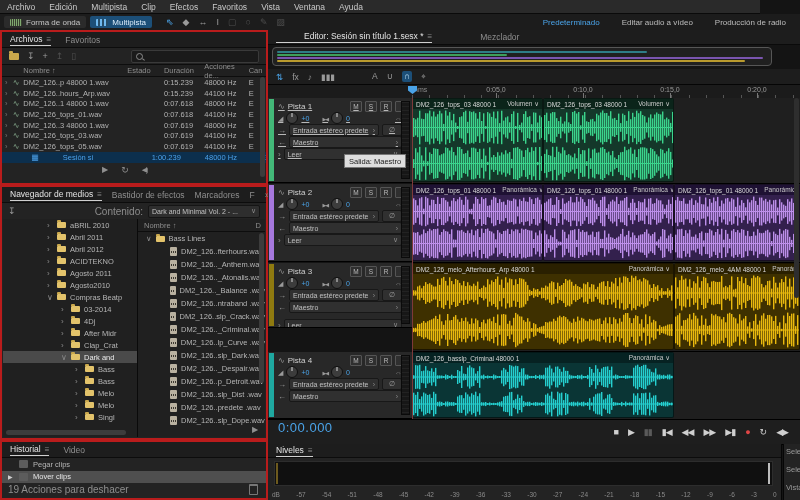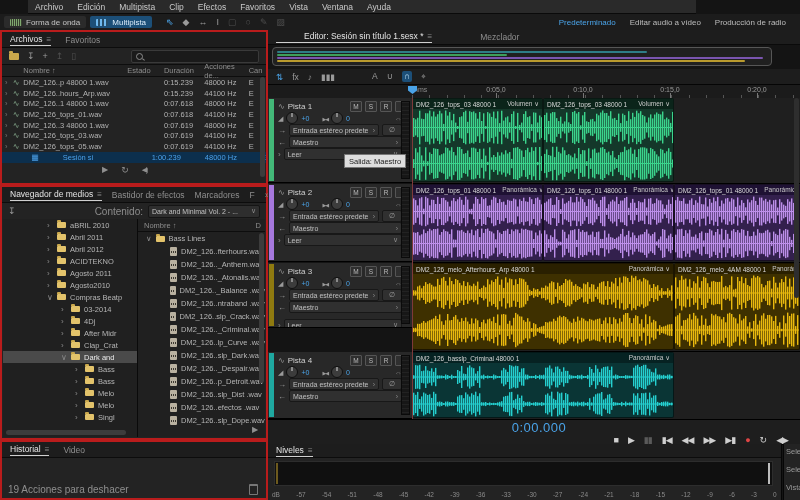--- a/index.html
+++ b/index.html
@@ -1,36 +1,36 @@
 <!DOCTYPE html>
 <html><head>
 <meta charset="utf-8">
 <style>
   html,body{margin:0;padding:0;background:#000;}
   .app{position:relative;width:800px;height:500px;background:#141414;overflow:hidden;
        font-family:"Liberation Sans",sans-serif;color:#b8b8b8;font-size:8px;
        -webkit-font-smoothing:antialiased;}
   .abs{position:absolute;}
   
-  .menubar{left:0;top:0;width:668px;height:13px;background:#2a2a2a;display:flex;align-items:center;
-           border-bottom:1px solid #0a0a0a;margin-left:28px;}
+  .menubar{left:0;top:0;width:760px;height:13px;background:#2a2a2a;display:flex;align-items:center;
+           border-bottom:1px solid #0a0a0a;}
   .menuitem{padding:0 7px;font-size:8.5px;color:#c9c9c9;cursor:default;}
   
   .topbar{left:0;top:14px;width:800px;height:16px;background:#1c1c1c;display:flex;align-items:center;
           border-bottom:1px solid #050505;}
   .viewbtn{display:flex;align-items:center;gap:4px;height:12px;padding:0 6px;margin-left:4px;
            border-radius:2px;background:#2b2b2b;color:#c5c5c5;font-size:8px;}
   .viewbtn.active{background:#1c4f78;color:#dcedfb;}
   .vb-ic{width:12px;height:7px;border-radius:1px;background:repeating-linear-gradient(90deg,#7fa86f 0 1px,#37402f 1px 2px);}
   .viewbtn.active .vb-ic{background:repeating-linear-gradient(90deg,#6fb9ef 0 2px,#274d68 2px 4px);}
   .tooliconrow{display:flex;align-items:center;margin-left:14px;gap:9px;}
   .toolico{font-size:9px;color:#9a9a9a;}
   .toolico.blue{color:#4aa3e8;}
   .toolico.dim{color:#4e4e4e;}
-  .wsrow{margin-left:auto;display:flex;align-items:center;gap:14px;margin-right:14px;}
+  .wsrow{margin-left:auto;display:flex;align-items:center;gap:22px;margin-right:14px;}
   .wsitem{font-size:8px;color:#bdbdbd;}
   .wsitem.active{color:#4aa3e8;}
   .i-menu::before{content:"≡";color:#8a8a8a;font-size:8px;}
   
   .panel{background:#232323;border:2px solid #b91c1c;box-sizing:border-box;}
   .ptabs{height:15px;background:#1d1d1d;display:flex;align-items:center;gap:14px;padding:0 8px;
          border-bottom:1px solid #0c0c0c;}
   .ptab{font-size:8.5px;color:#8f8f8f;display:flex;gap:4px;align-items:center;white-space:nowrap;}
   .ptab.on{color:#e3e3e3;border-bottom:1px solid #cfcfcf;padding-bottom:1px;}
   
@@ -142,21 +142,21 @@
   .clip{position:absolute;top:0;bottom:1px;background:var(--bg);border:1px solid rgba(0,0,0,.55);
         border-radius:2px;box-sizing:border-box;display:flex;flex-direction:column;overflow:hidden;}
   .cliplabel{height:10px;background:var(--label);display:flex;align-items:center;justify-content:space-between;
              padding:0 3px;font-size:6.5px;color:#d8d8d8;white-space:nowrap;overflow:hidden;flex:none;}
   .cl-auto{color:#c9c9c9;margin-left:6px;}
   .bands{flex:1;display:flex;flex-direction:column;gap:1px;padding:1px 0;}
   .wave{flex:1;overflow:hidden;}
   .wave svg{display:block;}
   
   .transport{left:268px;top:419px;width:532px;height:24px;background:#1e1e1e;border-top:1px solid #000;
-             border-bottom:1px solid #000;display:flex;align-items:center;flex-direction:column;}
+             border-bottom:1px solid #000;display:flex;}
   .ttime{font-size:13px;color:#4aa3e8;margin-left:10px;letter-spacing:.5px;}
   .tbuttons{margin-left:auto;display:flex;align-items:center;gap:10px;margin-right:12px;}
   .tpb{font-size:9px;color:#cfcfcf;letter-spacing:-1px;}
   .tpb.dim{color:#5a5a5a;}
   .tpb.rec{color:#e04545;}
   
   .levels{left:268px;top:444px;width:514px;height:56px;background:#232323;border-right:1px solid #060606;box-sizing:border-box;}
   .lv-tab{height:13px;display:flex;align-items:center;gap:5px;padding-left:8px;background:#1d1d1d;border-bottom:1px solid #0c0c0c;}
   .meter{position:absolute;left:6px;right:8px;top:17px;height:23px;background:#101010;border:1px solid #2d2d2d;}
   .meter .lt{position:absolute;left:1px;top:1px;bottom:1px;width:2px;background:#6d5a1e;}
@@ -490,21 +490,21 @@
             <div class="mrow">
               <span class="ficon"></span>
               <span>DM2_126..p_Detroit.wav</span>
             </div>
             <div class="mrow">
               <span class="ficon"></span>
               <span>DM2_126..slp_Dist .wav</span>
             </div>
             <div class="mrow">
               <span class="ficon"></span>
-              <span>DM2_126..efectos .wav</span>
+              <span>DM2_126..predete .wav</span>
             </div>
             <div class="mrow">
               <span class="ficon"></span>
               <span>DM2_126..slp_Dope.wav</span>
             </div>
           </div>
         <div class="vscroll" style="top:14px;height:150px;"></div>
       </div>
     </div>
     <div class="minibar abs" style="left:150px;bottom:2px;">
@@ -515,20 +515,33 @@
   </div>
 
   <div class="abs panel" style="left:0;top:440px;width:268px;height:60px;">
     <div class="ptabs">
       <span class="ptab on">
         <span>Historial</span>
         <span class="i-menu"></span>
       </span>
       <span class="ptab">Video</span>
     </div>
+    <div>
+
+    <div class="hrow">
+          <span style="width:6px;font-size:6px;color:#cfcfcf;"></span>
+          <span class="h-ic"></span>
+          <span>Pegar clips</span>
+        </div>
+        <div class="hrow sel">
+          <span style="width:6px;font-size:6px;color:#cfcfcf;">▶</span>
+          <span class="h-ic"></span>
+          <span>Mover clips</span>
+        </div>
+      </div>
     <div class="hstatus">19 Acciones para deshacer</div>
     <span class="i-trash"></span>
   </div>
 
   <div class="abs ed-head">
     <span class="ptab on" style="margin-left:8px;padding-left:28px;">
       <span>Editor: Sesión sin título 1.sesx *</span>
       <span class="i-menu"></span>
     </span>
     <span class="ptab" style="margin-left:48px;">Mezclador</span>
@@ -567,21 +580,21 @@
     <span class="tickl" style="left:258px;">0:15,0</span>
     <span class="tickl" style="left:345px;">0:20,0</span>
     <span class="tickm" style="left:84px;"></span>
     <span class="tickm" style="left:171px;"></span>
     <span class="tickm" style="left:258px;"></span>
     <span class="tickm" style="left:345px;"></span>
   </div>
   <div class="abs playhead"></div>
   <div class="abs phline"></div>
 
-  <div class="abs track-h" style="top: 98px; height: 85px; --bg: #14382a; --wave: #3bd48c; --label: #0b241a; --strip: #43b878;">
+  <div class="abs track-h" style="top: 98px; height: 85px; text-decoration: underline; --bg: #14382a; --wave: #3bd48c; --label: #0b241a; --strip: #43b878;">
     <div class="tstrip"></div>
     <div class="tmeter"></div>
     <div class="throw">
         <span class="i-trackwave"></span>
       <span class="tname">Pista 1</span>
       <span class="tbtn">M</span>
       <span class="tbtn">S</span>
       <span class="tbtn">R</span>
       <span class="tbtn narrow"></span>
       </div>

